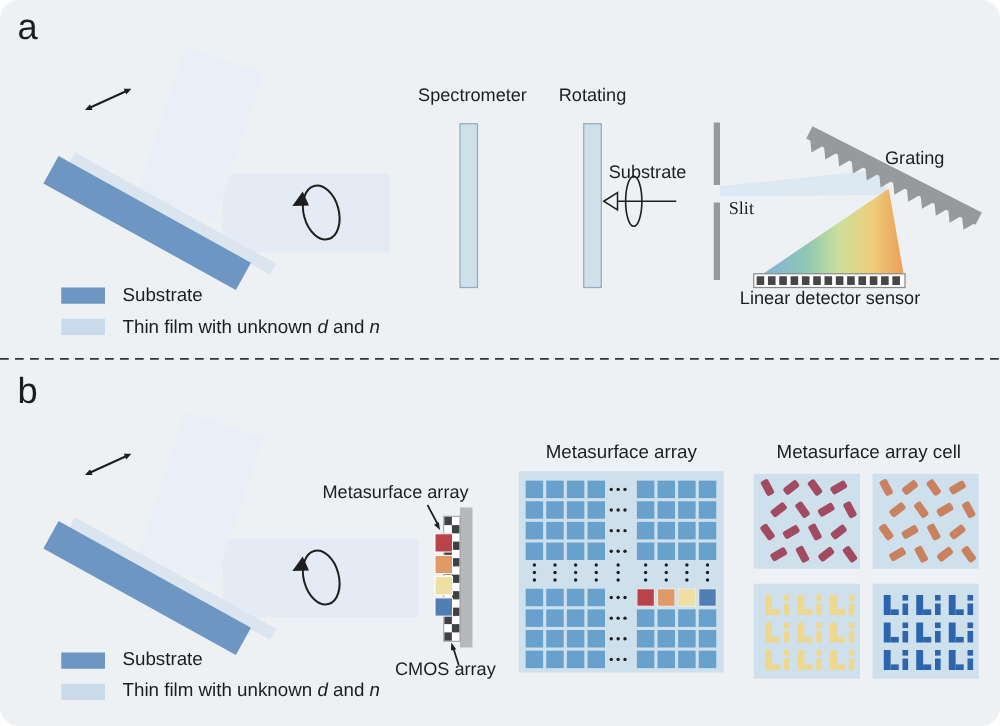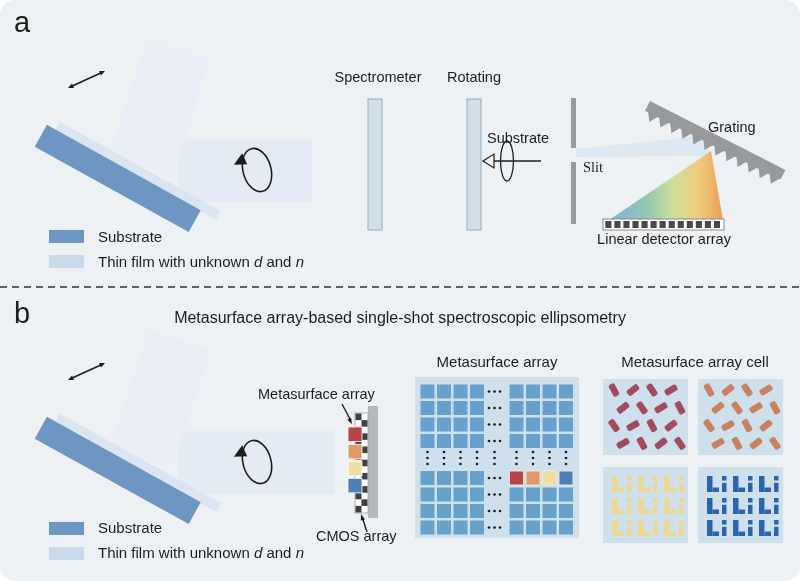--- a/index.html
+++ b/index.html
@@ -478,25 +478,24 @@
         </g>
       </g>
     </svg>
 
   <div class="lbl panel-letter" style="left:14px;top:6px;">a</div>
   <div class="lbl comp ctr" style="left:316px;top:69px;width:124px;">Spectrometer</div>
   <div class="lbl comp ctr" style="left:414px;top:69px;width:120px;">Rotating</div>
   <div class="lbl comp" style="left:487px;top:130px;">Substrate</div>
   <div class="lbl comp" style="left:708px;top:119px;">Grating</div>
   <div class="lbl comp" style="left:583px;top:159px;font-family:Liberation Serif, serif;">Slit</div>
-  <div class="lbl comp ctr" style="left:582px;top:231px;width:164px;">Linear detector array</div>
+  <div class="lbl comp ctr" style="left:582px;top:231px;width:164px;">Linear detector sensor</div>
   <div class="lbl legend-text" style="left:98px;top:228px;">Substrate</div>
   <div class="lbl legend-text" style="left:98px;top:253px;"><span>Thin film with unknown </span><i>d</i><span> and </span><i>n</i></div>
 
   <div class="lbl panel-letter" style="left:14px;top:297px;">b</div>
-  <div class="lbl title ctr" style="left:100px;top:309px;width:600px;">Metasurface array-based single-shot spectroscopic ellipsometry</div>
   <div class="lbl comp" style="left:258px;top:386px;">Metasurface array</div>
   <div class="lbl comp" style="left:316px;top:528px;">CMOS array</div>
   <div class="lbl sub ctr" style="left:415px;top:353px;width:164px;">Metasurface array</div>
   <div class="lbl sub ctr" style="left:605px;top:353px;width:180px;">Metasurface array cell</div>
   <div class="lbl legend-text" style="left:98px;top:519px;">Substrate</div>
   <div class="lbl legend-text" style="left:98px;top:544px;"><span>Thin film with unknown </span><i>d</i><span> and </span><i>n</i></div>
 </div>
 
 </body></html>

